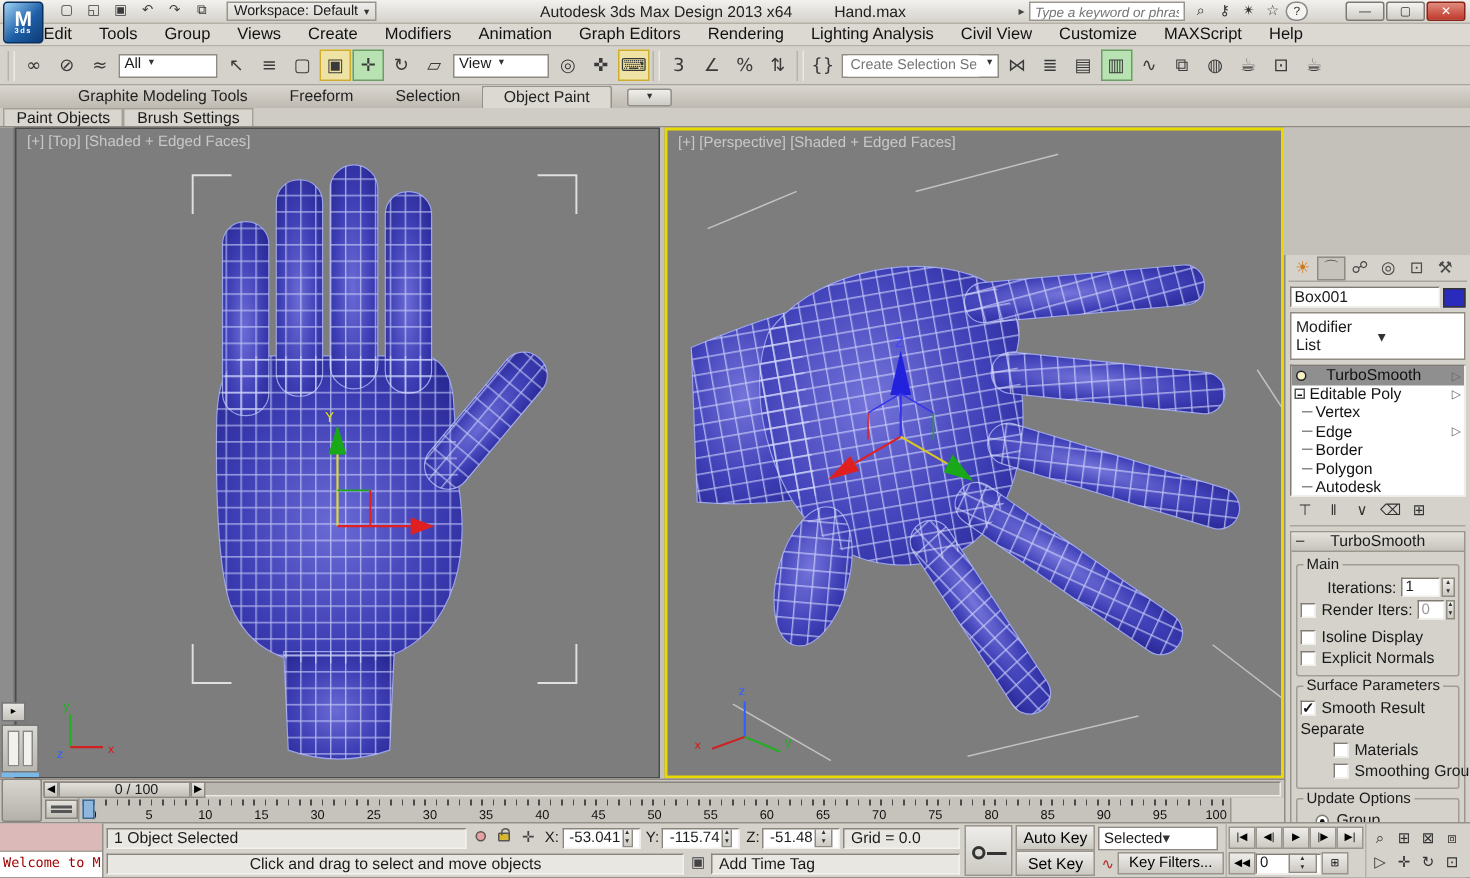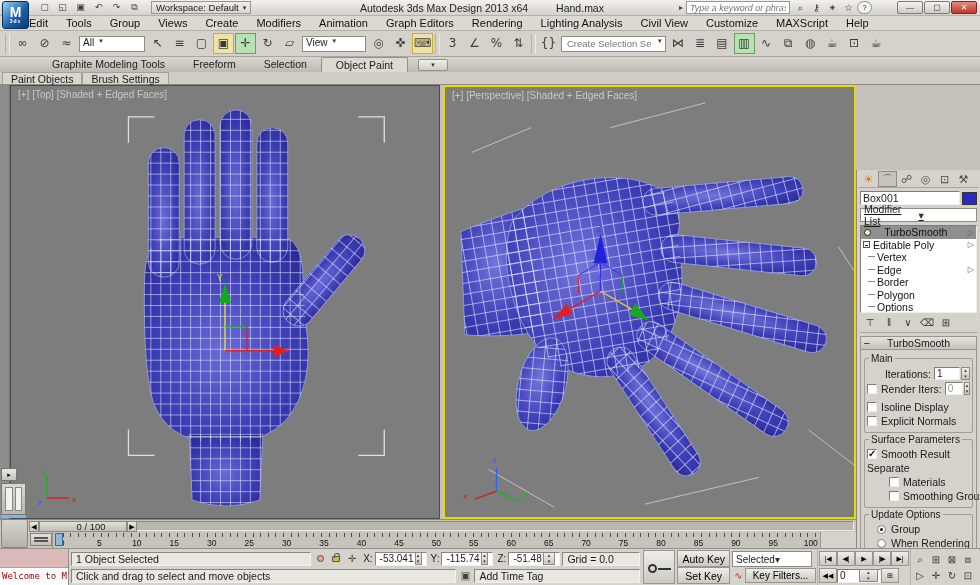--- a/index.html
+++ b/index.html
@@ -81,22 +81,22 @@
   .cmdpanel{position:absolute;left:856px;top:85px;width:124px;height:463px;background:#d5d2cb;
     border-left:1px solid #8f8b84;padding:1px 2px;font-size:10.5px;}
   .ptabs{display:flex;height:17px;align-items:center;border-bottom:1px solid #aaa69e;}
   .ptab{width:19px;height:16px;border:none;background:transparent;font-size:11px;line-height:15px;text-align:center;color:#4a4a4a;padding:0;}
   .ptab.active{background:#c6c3bc;border:1px solid #8f8b84;}
   .ptab.c-create{color:#d07818;}
   .namerow{display:flex;align-items:center;gap:2px;margin:3px 1px;}
   .namefield{flex:1;height:14px;border:1px solid;border-color:#807c74 #f0efec #f0efec #807c74;background:#fff;
     font-size:10.5px;padding:0 2px;line-height:12px;cursor:text;}
   .swatch{width:15px;height:13px;background:#2a2abd;border:1px solid #333;}
-  .modlist{display:flex;align-items:center;height:14px;border:1px solid #8f8b83;background:#fff;
-    padding:0 3px;margin:0 1px 3px 1px;text-decoration:underline;}
+  .modlist{display:flex;align-items:center;height:32px;border:1px solid #8f8b83;background:#fff;
+    padding:0 3px;margin:0 1px 3px 1px;}
   .modlist span{flex:1;font-size:10.5px;}
   .dd-arrow{font-size:7px;color:#333;}
   .stack{border:1px solid;border-color:#807c74 #f0efec #f0efec #807c74;background:#fff;margin:0 1px;height:88px;overflow:hidden;}
   .stack-row{display:flex;align-items:center;height:12.5px;padding:0 2px;font-size:10.5px;color:#111;}
   .stack-row.selected{background:#8f8f8f;}
   .stack-row .bulb{display:none;width:7px;height:7px;border:1px solid #222;border-radius:50%;background:#f5f0c8;margin:0 3px 0 1px;}
   .stack-row.selected .bulb{display:inline-block;}
   .stack-row .expand{display:none;width:7px;height:7px;border:1px solid #555;background:#fff;
     position:relative;margin:0 3px 0 0;}
   .stack-row .expand::before{content:"";position:absolute;left:1px;top:2.5px;width:3px;height:1px;background:#111;}
@@ -162,21 +162,21 @@
     border-top:1px solid #94908a;display:flex;font-size:10.5px;}
   .listener{width:69px;display:flex;flex-direction:column;border-right:1px solid #94908a;}
   .listener-top{flex:1;background:#dbb9b9;border-bottom:1px solid #a5a19a;cursor:text;}
   .listener-bottom{flex:1;background:#fff;color:#a00000;font-family:"DejaVu Sans Mono",monospace;
     font-size:9px;line-height:16px;padding:0 2px;white-space:nowrap;overflow:hidden;cursor:text;}
   .sb-mid{flex:1;display:flex;flex-direction:column;padding:1px 2px;}
   .sb-row{flex:1;display:flex;align-items:center;gap:2px;}
   .sb-field{height:14px;background:#e9e7e2;border:1px solid;border-color:#8a867e #f2f1ee #f2f1ee #8a867e;
     padding:0 4px;line-height:12px;white-space:nowrap;overflow:hidden;}
   .sb-field.status{flex:1;}
-  .sb-field.prompt{flex:1;}
+  .sb-field.prompt{flex:1;text-align:center;}
   .sb-field.coordf{width:52px;background:#fff;display:flex;align-items:center;cursor:text;}
   .sb-field.coordf span{flex:1;font-size:10px;}
   .sb-field.gridf{width:78px;}
   .sb-field.timetag{width:166px;}
   .axlab{font-size:10px;margin-left:2px;}
   .sb-ico{width:14px;height:14px;border:none;background:transparent;padding:0;font-size:10px;line-height:13px;color:#444;position:relative;}
   .bulb-shape{display:inline-block;width:7px;height:7px;border:1px solid #555;border-radius:50%;background:#e8a0a0;}
   .lock-shape{display:inline-block;width:8px;height:6px;border:1px solid #555;border-radius:1px;position:relative;background:#d8b830;}
   .lock-shape::before{content:"";position:absolute;left:1px;top:-4px;width:4px;height:4px;
     border:1px solid #555;border-bottom:none;border-radius:3px 3px 0 0;}
@@ -532,21 +532,21 @@
           </div>
 
           <div class="stack-row sub">
 
             <span class="slbl">Polygon</span>
             <span class="spick"></span>
           </div>
 
           <div class="stack-row sub">
 
-            <span class="slbl">Options</span>
+            <span class="slbl">Autodesk</span>
             <span class="spick"></span>
           </div>
         </div>
       <div class="stacktools">
 
       <button class="stbtn"><span>⊤</span></button>
           <button class="stbtn"><span>‖</span></button>
           <button class="stbtn"><span>∨</span></button>
           <button class="stbtn"><span>⌫</span></button>
           <button class="stbtn"><span>⊞</span></button>

